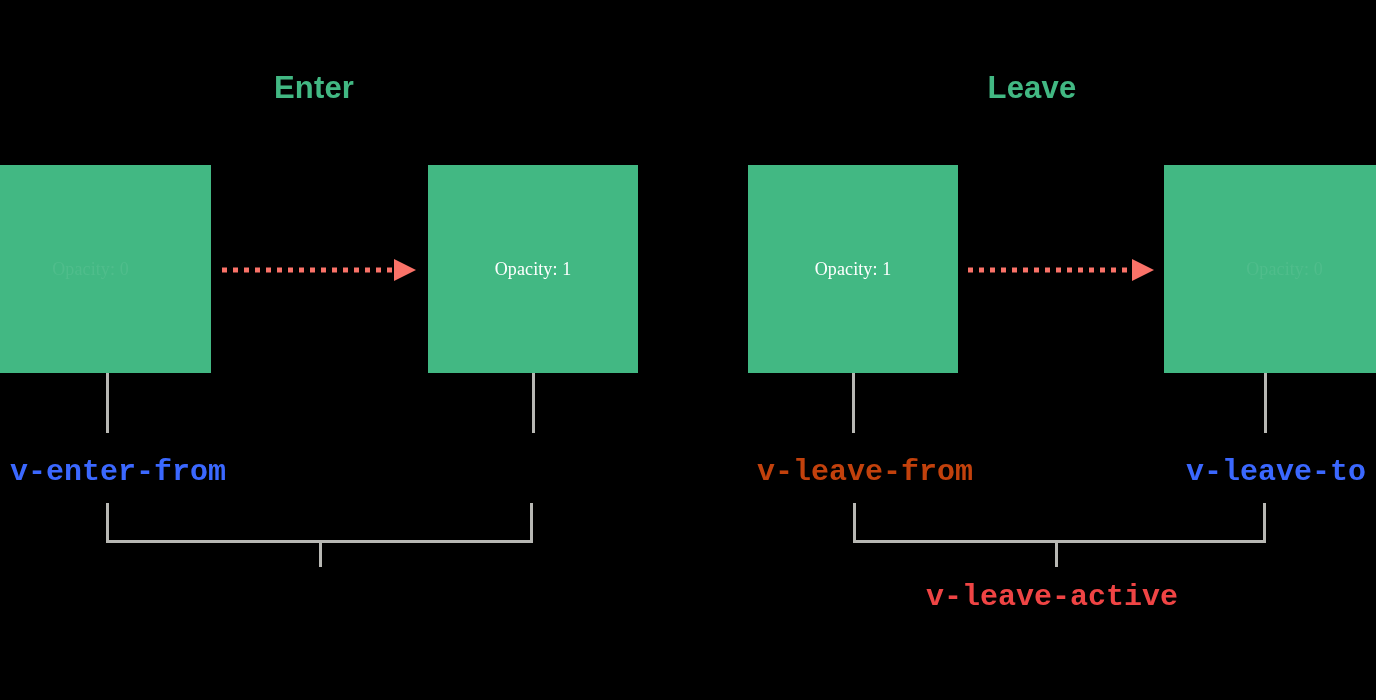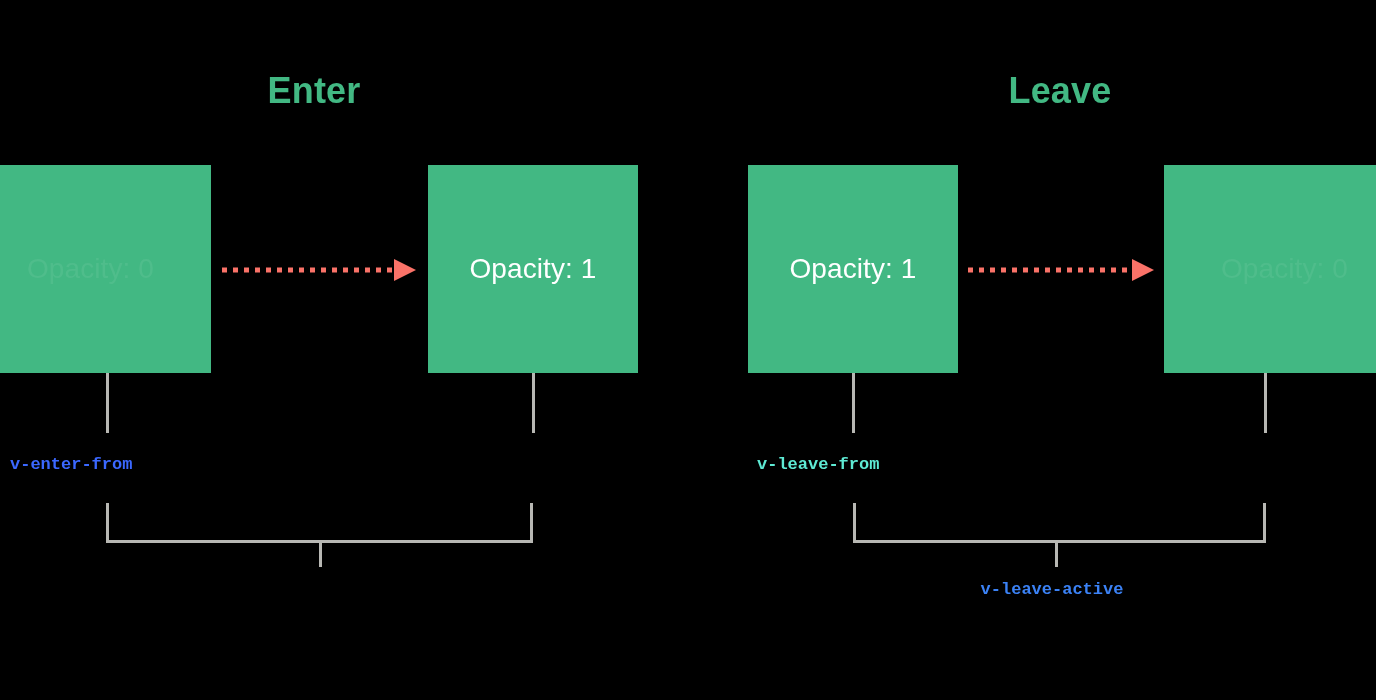--- a/index.html
+++ b/index.html
@@ -18,42 +18,42 @@
     position: relative;
     width: 1376px;
     height: 700px;
     background: #000000;
   }
 
   
   .phase-title {
     position: absolute;
     font-family: "Liberation Sans", sans-serif;
-    font-size: 36px;
+    font-size: 31px;
     font-weight: bold;
     color: #42b883;
     letter-spacing: 0.2px;
     white-space: nowrap;
     text-align: center;
     transform: translateX(-50%);
   }
 
   
   .state-box {
     position: absolute;
     background: #42b883;
     display: flex;
     align-items: center;
     justify-content: center;
     box-sizing: border-box;
     overflow: hidden;
   }
   .box-label {
-    font-family: Liberation Sans, sans-serif;
-    font-size: 28px;
+    font-family: Liberation Serif, serif;
+    font-size: 18px;
     font-weight: 400;
     color: #ffffff;
     white-space: nowrap;
     letter-spacing: 0.1px;
   }
   .box-label.faded {
     color: rgba(255, 255, 255, 0.07);
   }
 
   
@@ -67,21 +67,21 @@
   .stem {
     position: absolute;
     width: 3px;
     background: #b8b8b4;
   }
 
   
   .class-label {
     position: absolute;
     font-family: "Liberation Mono", monospace;
-    font-size: 17px;
+    font-size: 30px;
     font-weight: 700;
     color: #3b68ff;
     white-space: nowrap;
     letter-spacing: 0px;
   }
   .class-label.center {
     transform: translateX(-50%);
     text-align: center;
   }
 
@@ -112,30 +112,31 @@
     </div>
     <svg class="arrow" width="194" height="22" viewBox="0 0 194 22" style="left: 222px; top: 259px;">
       <line x1="0" y1="11" x2="172" y2="11" stroke="#fa7268" stroke-width="5" stroke-dasharray="5 6"></line>
       <polygon points="172,0 194,11 172,22" fill="#fa7268"></polygon>
     </svg>
     <div class="stem" style="left: 106px; top: 373px; height: 60px; background: rgb(184, 184, 180);"></div>
     <div class="class-label" style="left: 10px; top: 455px; color: rgb(59, 104, 255);">v-enter-from</div>
     <div class="stem" style="left: 532px; top: 373px; height: 60px; background: rgb(184, 184, 180);"></div>
     <div class="bracket" style="left: 106px; top: 503px; width: 427px; height: 40px;"></div>
     <div class="bracket-stem" style="left: 319px; top: 543px; height: 24px; background: rgb(184, 184, 180);"></div>
-    <div class="phase-title" style="left: 1060px; top: 70px;">Leave</div>
+    <div class="phase-title" style="left: 1032px; top: 70px;">Leave</div>
     <div class="state-box" style="left: 748px; top: 165px; width: 210px; height: 208px; background: rgb(66, 184, 131);">
       <span class="box-label">Opacity: 1</span>
     </div>
     <div class="state-box" style="left: 1164px; top: 165px; width: 241px; height: 208px; background: rgb(66, 184, 131);">
       <span class="box-label faded">Opacity: 0</span>
     </div>
     <svg class="arrow" width="186" height="22" viewBox="0 0 186 22" style="left: 968px; top: 259px;">
       <line x1="0" y1="11" x2="164" y2="11" stroke="#fa7268" stroke-width="5" stroke-dasharray="5 6"></line>
       <polygon points="164,0 186,11 164,22" fill="#fa7268"></polygon>
     </svg>
     <div class="stem" style="left: 852px; top: 373px; height: 60px; background: rgb(184, 184, 180);"></div>
-    <div class="class-label" style="left: 757px; top: 455px; color: #5eead4;">v-leave-from</div>
+    <div class="class-label" style="left: 757px; top: 455px; color: #c2410c;">v-leave-from</div>
     <div class="stem" style="left: 1264px; top: 373px; height: 60px; background: rgb(184, 184, 180);"></div>
+    <div class="class-label" style="left: 1186px; top: 455px; color: rgb(59, 104, 255);">v-leave-to</div>
     <div class="bracket" style="left: 853px; top: 503px; width: 413px; height: 40px;"></div>
     <div class="bracket-stem" style="left: 1055px; top: 543px; height: 24px; background: rgb(184, 184, 180);"></div>
-    <div class="class-label center" style="left: 1052px; top: 580px; color: #3b82f6;">v-leave-active</div>
+    <div class="class-label center" style="left: 1052px; top: 580px; color: #ef4444;">v-leave-active</div>
   </div>
 
 </body></html>

